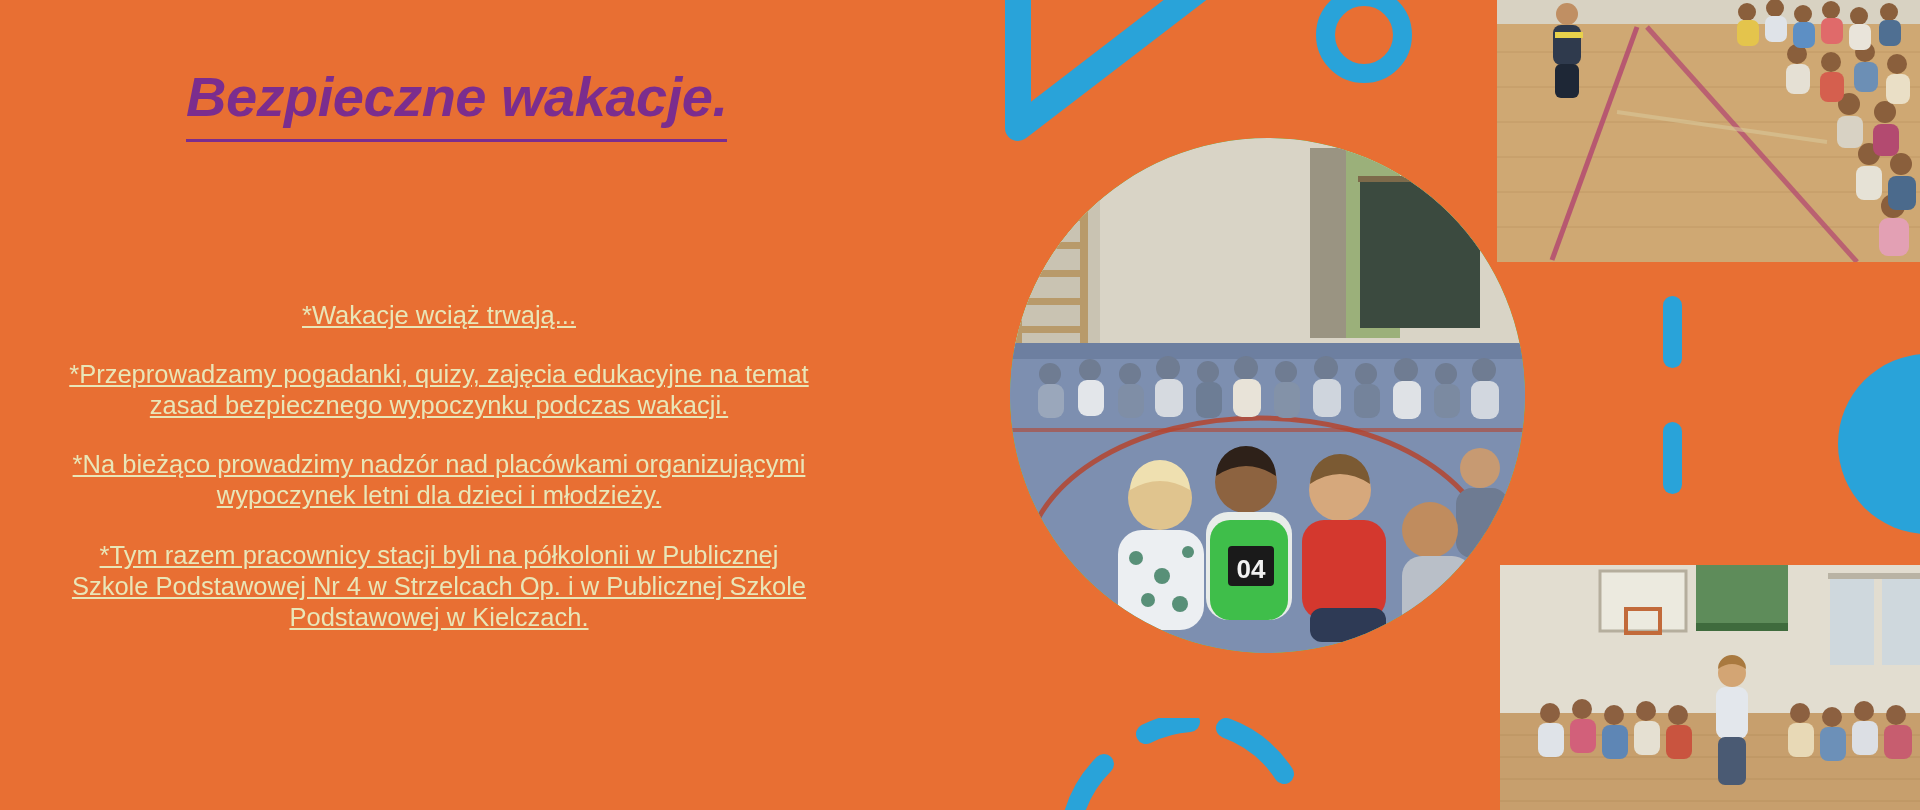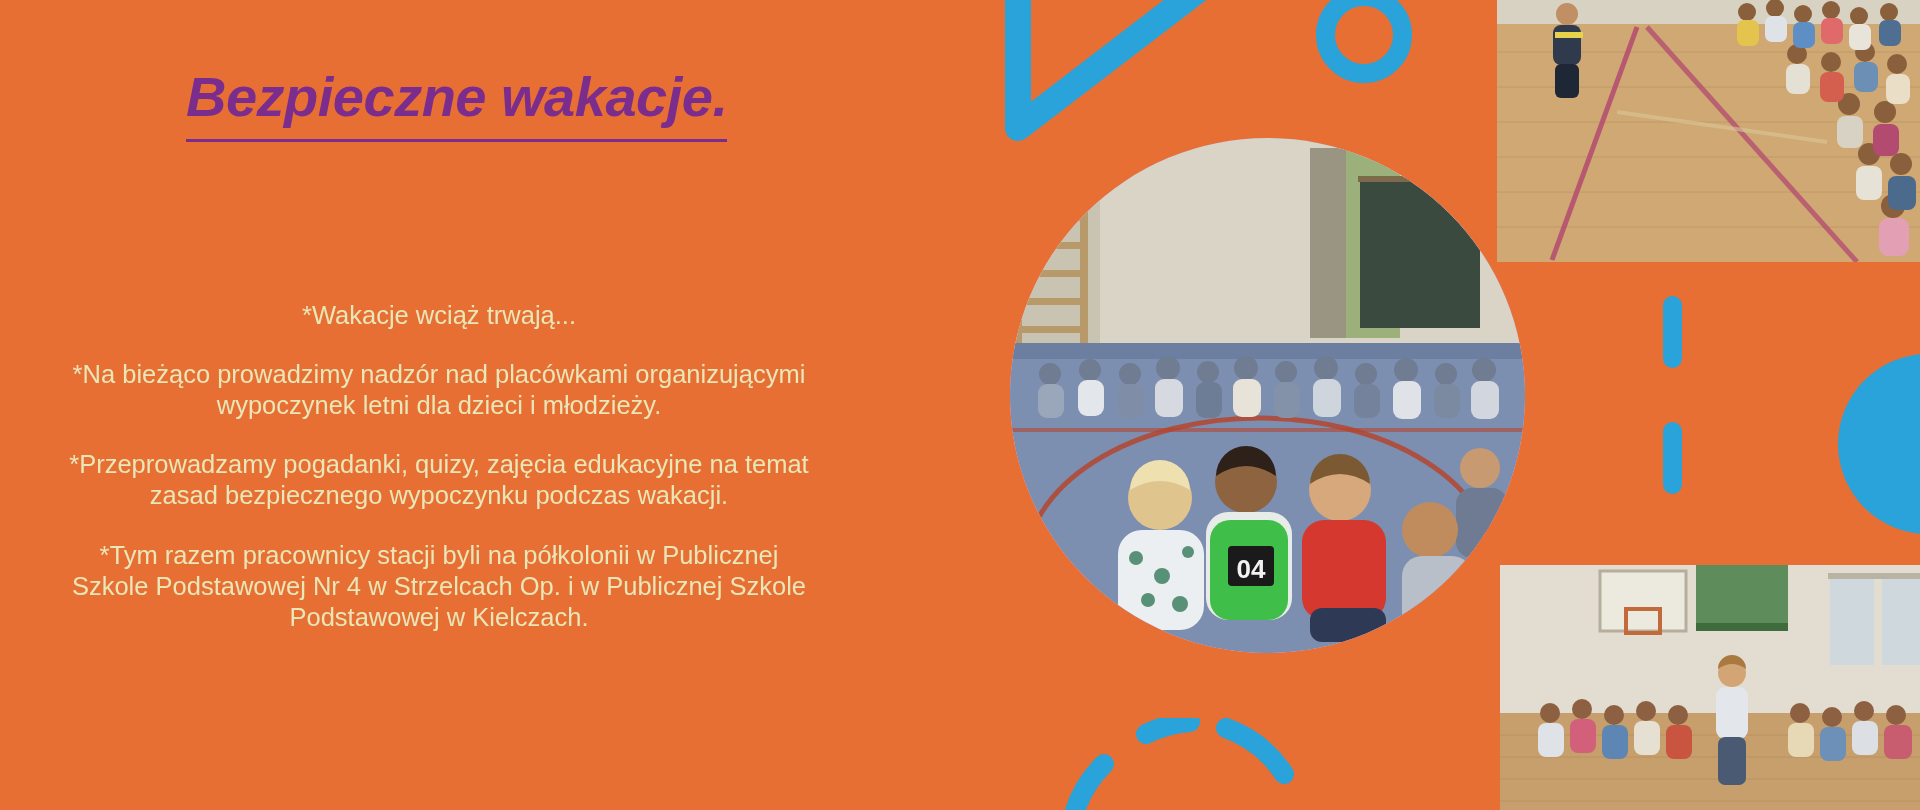--- a/index.html
+++ b/index.html
@@ -68,21 +68,21 @@
     left: 1060px;
     top: 718px;
     width: 250px;
     height: 130px;
   }
 
   
   .photo {
     position: absolute;
     overflow: hidden;
-    background: #f9a8d4;
+    background: #84cc16;
     text-align: right;
   }
 
   
   .photo-circle-main {
     left: 1010px;
     top: 138px;
     width: 515px;
     height: 515px;
     border-radius: 50%;
@@ -126,20 +126,21 @@
     left: 64px;
     top: 300px;
     width: 750px;
     text-align: center;
     color: #E9E6B8;
     font-size: 25.5px;
     line-height: 1.22;
   }
   .body-copy p {
     margin: 0 0 28px 0;
+    text-decoration: underline;
   }
   .body-copy p:last-child { margin-bottom: 0; }
 </style>
 </head>
 <body>
 
 <div class="slide">
 
   <div class="deco deco-chevron">
     <svg width="330" height="270" viewBox="0 0 330 270" aria-hidden="true">
@@ -388,18 +389,18 @@
         <rect x="216" y="122" width="32" height="52" rx="9" fill="#e3e7ec"></rect>
         <rect x="218" y="172" width="28" height="48" rx="7" fill="#4a5a73"></rect>
       </g>
     </svg>
   </div>
 
   <div class="headline">Bezpieczne wakacje.</div>
 
   <div class="body-copy">
     <p>*Wakacje wciąż trwają...</p>
+    <p>*Przeprowadzamy pogadanki, quizy, zajęcia edukacyjne na temat zasad bezpiecznego wypoczynku podczas wakacji.</p>
     <p>*Na bieżąco prowadzimy nadzór nad placówkami organizującymi wypoczynek letni dla dzieci i młodzieży.</p>
-    <p>*Przeprowadzamy pogadanki, quizy, zajęcia edukacyjne na temat zasad bezpiecznego wypoczynku podczas wakacji.</p>
     <p>*Tym razem pracownicy stacji byli na półkolonii w Publicznej Szkole Podstawowej Nr 4 w Strzelcach Op. i w Publicznej Szkole Podstawowej w Kielczach.</p>
   </div>
 
 </div>
 
 </body></html>

